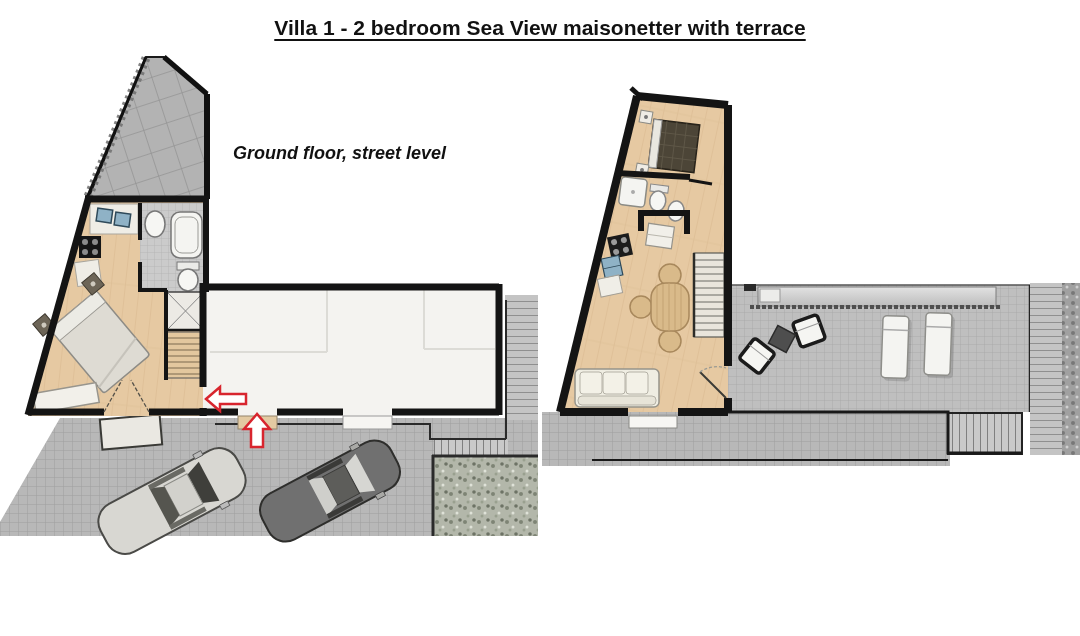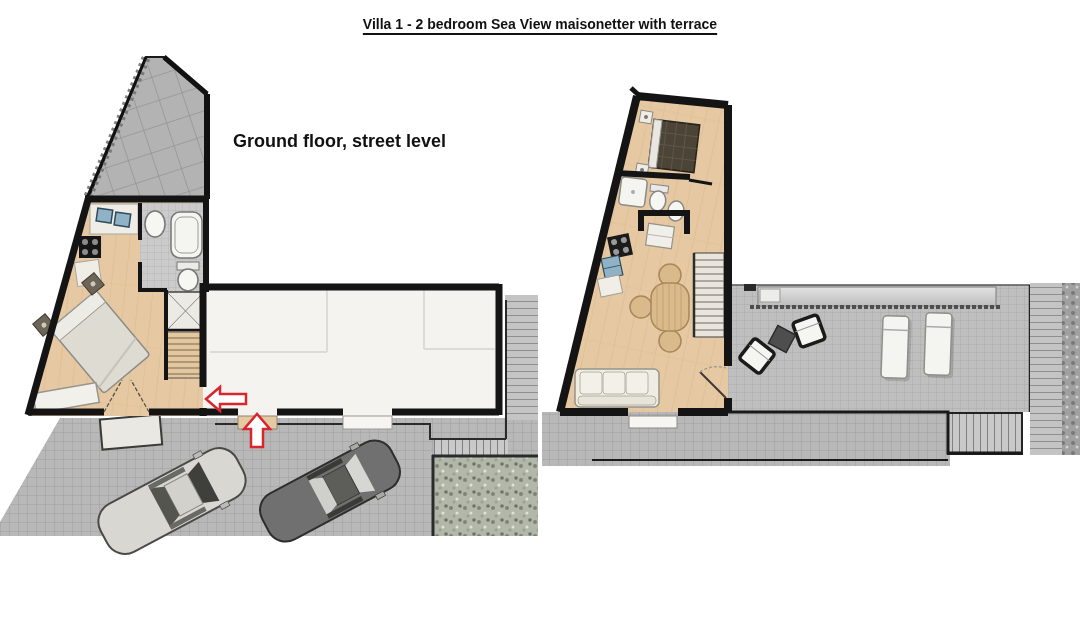--- a/index.html
+++ b/index.html
@@ -1,22 +1,22 @@
 <!DOCTYPE html>
 <html><head>
 <meta charset="utf-8">
 <style>
   html,body{margin:0;padding:0;background:#fff;}
   .page{position:relative;width:1080px;height:636px;background:#fff;overflow:hidden;
         font-family:"Liberation Sans", sans-serif;}
   .title{position:absolute;top:16px;left:50%;transform:translateX(-50%);
-         font-size:14px;font-weight:700;color:#111;white-space:nowrap;
+         font-size:21px;font-weight:700;color:#111;white-space:nowrap;
          text-decoration:underline;text-decoration-thickness:2px;text-underline-offset:4px;}
   .plan-label{position:absolute;font-size:18px;font-weight:700;color:#111;line-height:1.35;}
-  #label-ground{left:233px;top:129px;}
+  #label-ground{left:233px;top:141px;font-style:italic;}
   #label-top{left:766px;top:137px;}
   .plan-svg{position:absolute;top:0;}
   #ground-svg{left:0;width:545px;height:636px;}
   #top-svg{left:540px;width:540px;height:636px;}
 </style>
 </head>
 <body>
 
 <div class="page">
 

